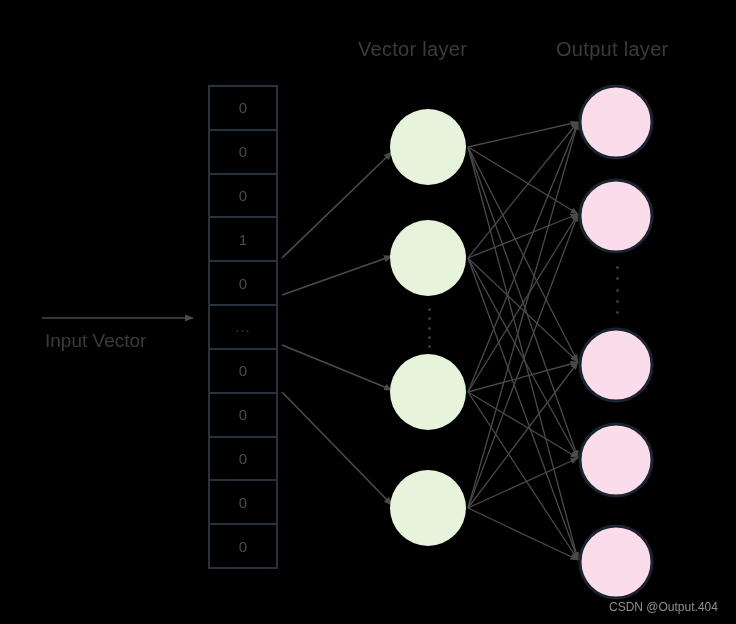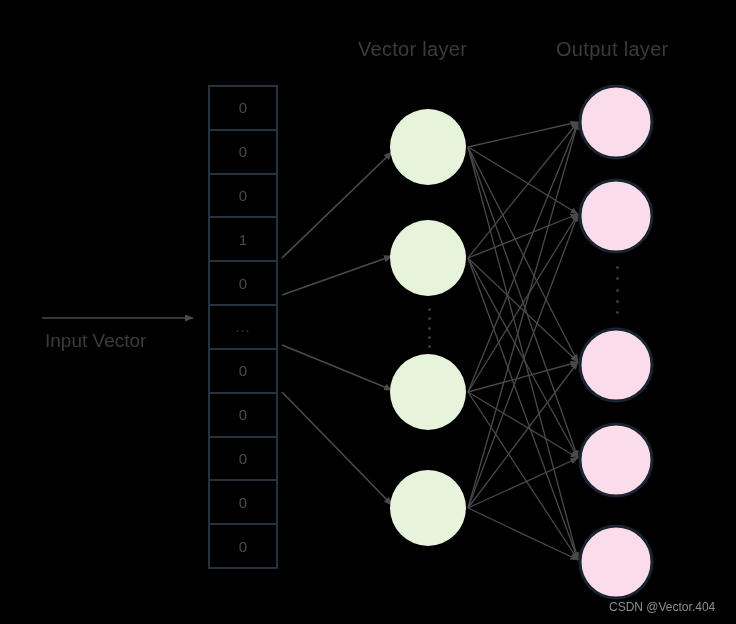--- a/index.html
+++ b/index.html
@@ -200,15 +200,15 @@
   </div>
 
   <div class="vdots" id="output-dots">
     <i></i>
     <i></i>
     <i></i>
     <i></i>
     <i></i>
   </div>
 
-  <div id="watermark">CSDN @Vector.404</div>
+  <div id="watermark">CSDN @Output.404</div>
 
 </div>
 
 </body></html>

